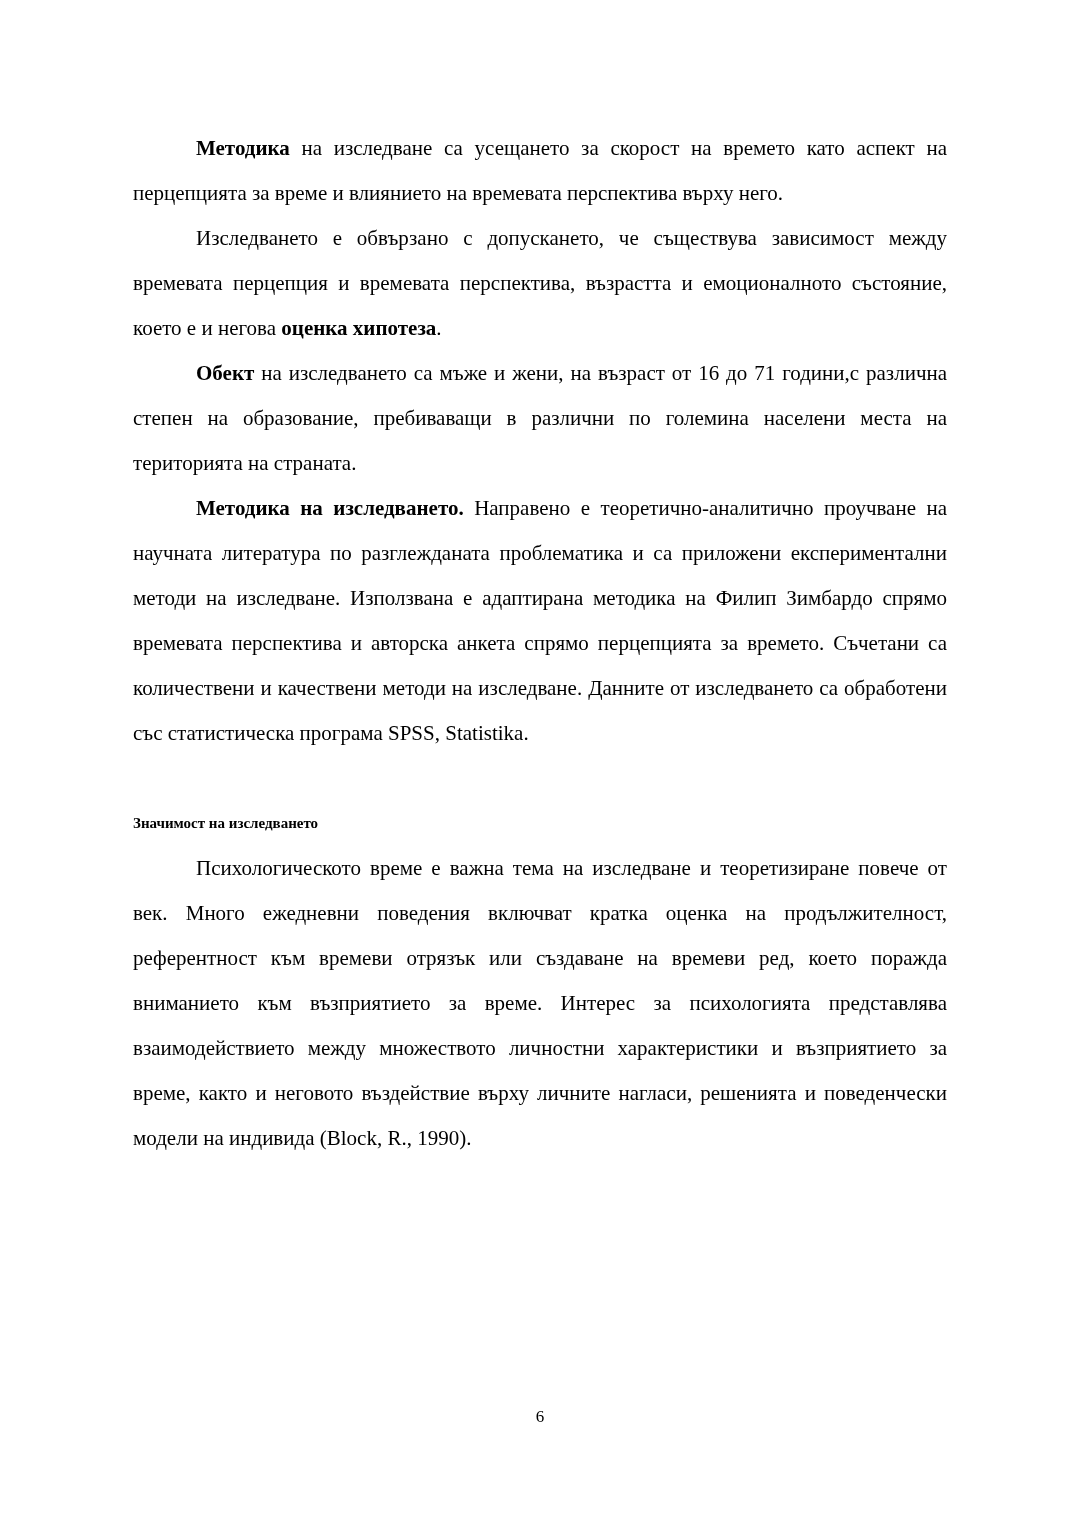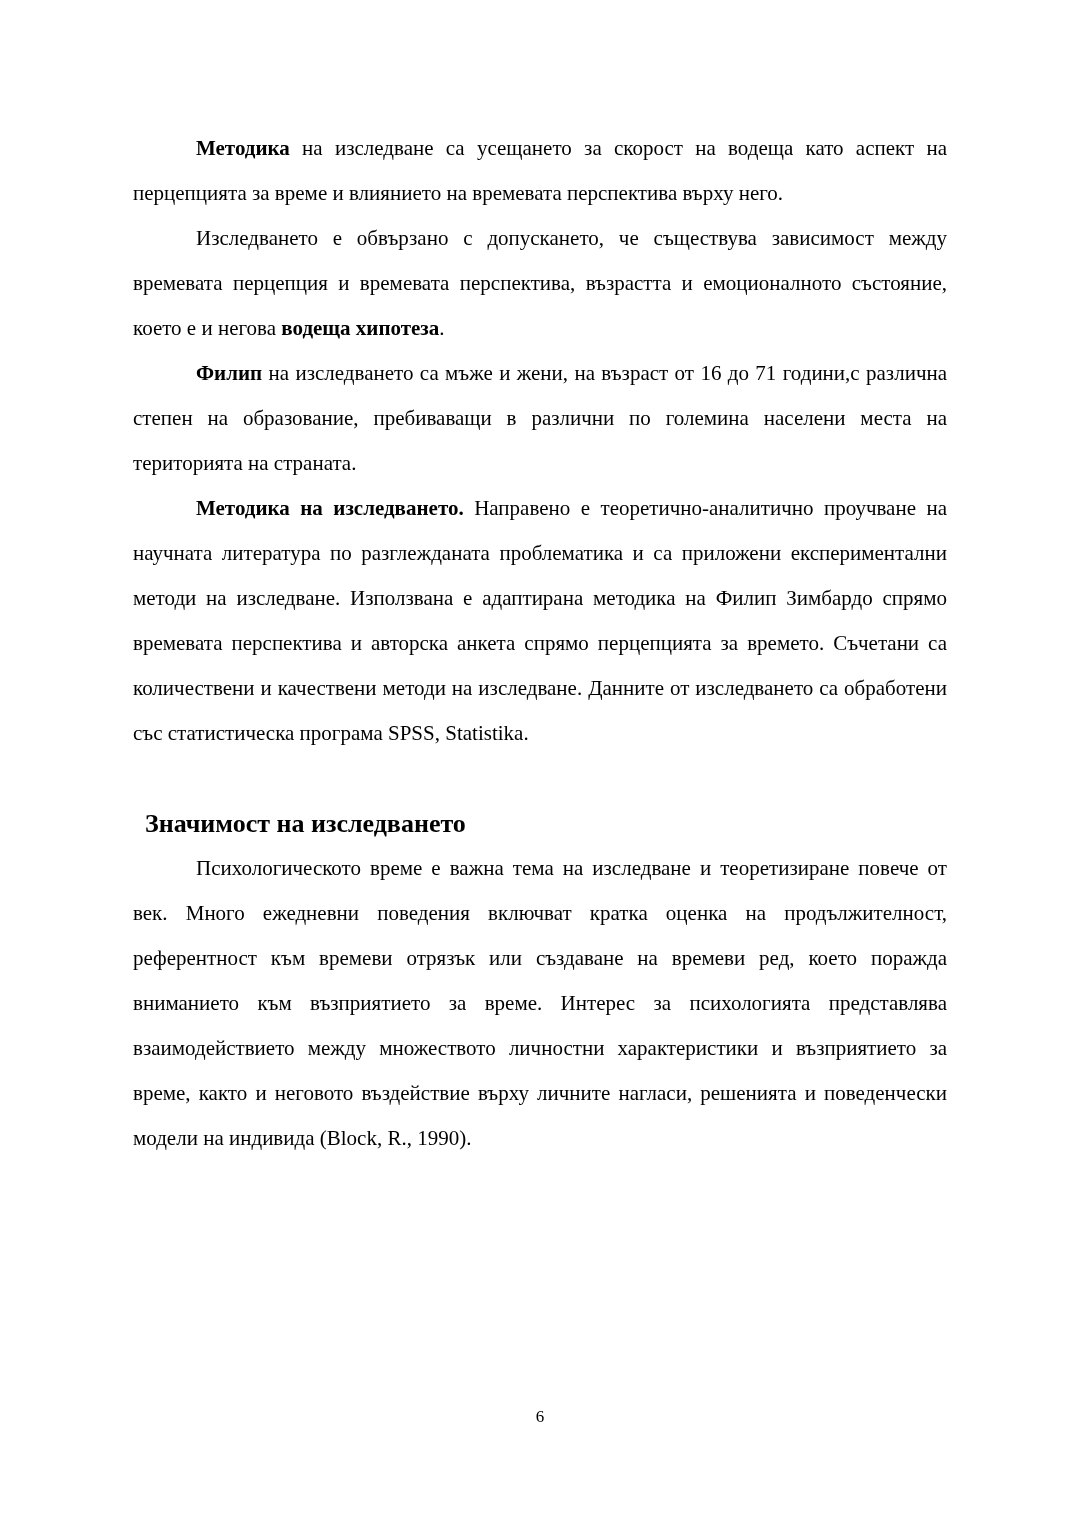--- a/index.html
+++ b/index.html
@@ -30,22 +30,22 @@
     margin: 0;
     text-indent: 63px;
   }
   .para b {
     font-weight: bold;
   }
   .para.continued {
     text-align-last: justify;
   }
   .heading {
-    margin: 45px 0 0 12px;
-    font-size: 26px;
+    margin: 45px 0 0 0;
+    font-size: 15px;
     line-height: 45px;
     font-weight: bold;
     text-indent: 0;
     text-align: left;
   }
   .page-number {
     position: absolute;
     bottom: 100px;
     left: 0;
     right: 0;
@@ -54,25 +54,25 @@
     line-height: 20px;
     color: #000000;
   }
 </style>
 </head>
 <body>
 
 <div class="page">
   <main class="content">
 
-    <p class="para"><b>Методика</b><span> на изследване са усещането за скорост на водеща като аспект на перцепцията за време и влиянието на времевата перспектива върху него.</span></p>
+    <p class="para"><b>Методика</b><span> на изследване са усещането за скорост на времето като аспект на перцепцията за време и влиянието на времевата перспектива върху него.</span></p>
 
-    <p class="para"><span>Изследването е обвързано с допускането, че съществува зависимост между времевата перцепция и времевата перспектива, възрастта и емоционалното състояние, което е и негова </span><b>водеща хипотеза</b><span>.</span></p>
+    <p class="para"><span>Изследването е обвързано с допускането, че съществува зависимост между времевата перцепция и времевата перспектива, възрастта и емоционалното състояние, което е и негова </span><b>оценка хипотеза</b><span>.</span></p>
 
-    <p class="para"><b>Филип</b><span> на изследването са мъже и жени, на възраст от 16 до 71 години,с различна степен на образование, пребиваващи в различни по големина населени места на територията на страната.</span></p>
+    <p class="para"><b>Обект</b><span> на изследването са мъже и жени, на възраст от 16 до 71 години,с различна степен на образование, пребиваващи в различни по големина населени места на територията на страната.</span></p>
 
     <p class="para"><b>Методика на изследването.</b><span> Направено е теоретично-аналитично проучване на научната литература по разглежданата проблематика и са приложени експериментални методи на изследване. Използвана е адаптирана методика на Филип Зимбардо спрямо времевата перспектива и авторска анкета спрямо перцепцията за времето. Съчетани са количествени и качествени методи на изследване. Данните от изследването са обработени със статистическа програма SPSS, Statistika.</span></p>
 
     <h2 class="heading">Значимост на изследването</h2>
 
     <p class="para"><span>Психологическото време е важна тема на изследване и теоретизиране повече от век. Много ежедневни поведения включват кратка оценка на продължителност, референтност към времеви отрязък или създаване на времеви ред, което поражда вниманието към възприятието за време. Интерес за психологията представлява взаимодействието между множеството личностни характеристики и възприятието за време, както и неговото въздействие върху личните нагласи, решенията и поведенчески модели на индивида (Block, R., 1990).</span></p>
 
 
   </main>
 

